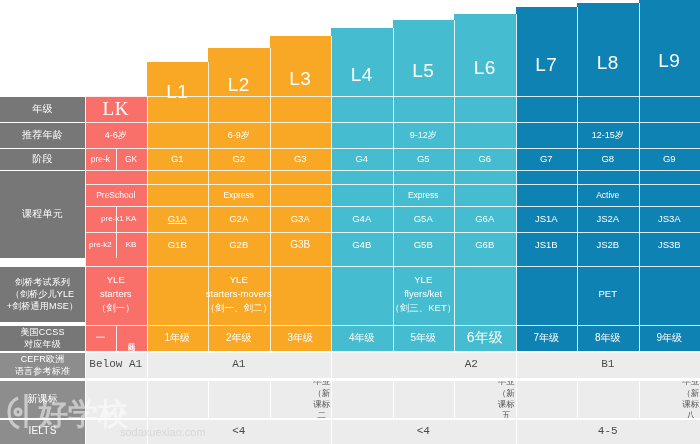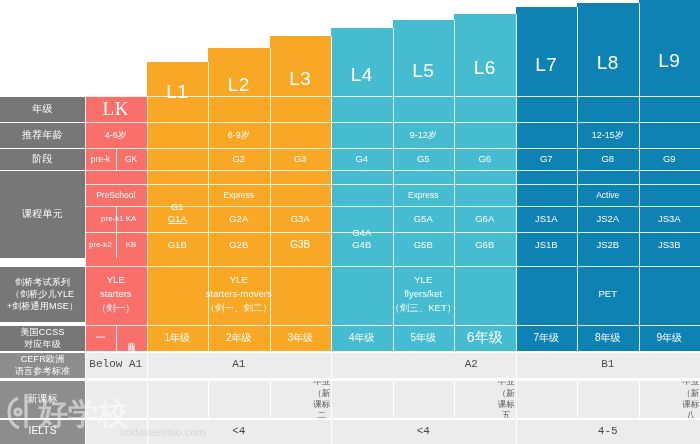--- a/index.html
+++ b/index.html
@@ -90,39 +90,39 @@
       <div style="font-size: 9px; line-height: 1.35;">语言参考标准</div>
     </div>
     <div class="cell rowlabel light" style="left: 0px; top: 380px; width: 85px; height: 38px;">新课标</div>
     <div class="cell rowlabel light" style="left: 0px; top: 419px; width: 85px; height: 25px;">IELTS</div>
     <div class="cell" style="left: 85px; top: 122px; width: 61.5px; height: 26px; font-size: 9px;">4-6岁</div>
     <div class="cell" style="left: 146.5px; top: 122px; width: 184.5px; height: 26px; font-size: 9px;">6-9岁</div>
     <div class="cell" style="left: 331px; top: 122px; width: 184.5px; height: 26px; font-size: 9px;">9-12岁</div>
     <div class="cell" style="left: 515.5px; top: 122px; width: 184.5px; height: 26px; font-size: 9px;">12-15岁</div>
     <div class="cell" style="left: 85px; top: 148px; width: 30.75px; height: 22px; font-size: 8.5px;">pre-k</div>
     <div class="cell" style="left: 115.75px; top: 148px; width: 30.75px; height: 22px; font-size: 8.5px;">GK</div>
-    <div class="cell" style="left: 146.5px; top: 148px; width: 61.5px; height: 22px; font-size: 9.5px; margin-top: 48px;">G1</div>
+    <div class="cell" style="left: 146.5px; top: 148px; width: 61.5px; height: 22px; font-size: 9.5px;">G1</div>
     <div class="cell" style="left: 208px; top: 148px; width: 61.5px; height: 22px; font-size: 9.5px;">G2</div>
     <div class="cell" style="left: 269.5px; top: 148px; width: 61.5px; height: 22px; font-size: 9.5px;">G3</div>
     <div class="cell" style="left: 331px; top: 148px; width: 61.5px; height: 22px; font-size: 9.5px;">G4</div>
     <div class="cell" style="left: 392.5px; top: 148px; width: 61.5px; height: 22px; font-size: 9.5px;">G5</div>
     <div class="cell" style="left: 454px; top: 148px; width: 61.5px; height: 22px; font-size: 9.5px;">G6</div>
     <div class="cell" style="left: 515.5px; top: 148px; width: 61.5px; height: 22px; font-size: 9.5px;">G7</div>
     <div class="cell" style="left: 577px; top: 148px; width: 61.5px; height: 22px; font-size: 9.5px;">G8</div>
     <div class="cell" style="left: 638.5px; top: 148px; width: 61.5px; height: 22px; font-size: 9.5px;">G9</div>
     <div class="cell" style="left: 85px; top: 184px; width: 61.5px; height: 22px; font-size: 8.5px;">PreSchool</div>
     <div class="cell" style="left: 146.5px; top: 184px; width: 184.5px; height: 22px; font-size: 8.5px;">Express</div>
     <div class="cell" style="left: 331px; top: 184px; width: 184.5px; height: 22px; font-size: 8.5px;">Express</div>
     <div class="cell" style="left: 515.5px; top: 184px; width: 184.5px; height: 22px; font-size: 8.5px;">Active</div>
     <div class="cell" style="left: 85px; top: 206px; width: 30.75px; height: 26px; font-size: 8px; margin-left: 12px;">pre-k1</div>
     <div class="cell" style="left: 115.75px; top: 206px; width: 30.75px; height: 26px; font-size: 8px;">KA</div>
     <div class="cell" style="left: 146.5px; top: 206px; width: 61.5px; height: 26px; font-size: 9.5px; text-decoration: underline;">G1A</div>
     <div class="cell" style="left: 208px; top: 206px; width: 61.5px; height: 26px; font-size: 9.5px;">G2A</div>
     <div class="cell" style="left: 269.5px; top: 206px; width: 61.5px; height: 26px; font-size: 9.5px;">G3A</div>
-    <div class="cell" style="left: 331px; top: 220px; width: 61.5px; height: 26px; font-size: 9.5px;">G4A</div>
+    <div class="cell" style="left: 331px; top: 206px; width: 61.5px; height: 26px; font-size: 9.5px;">G4A</div>
     <div class="cell" style="left: 392.5px; top: 206px; width: 61.5px; height: 26px; font-size: 9.5px;">G5A</div>
     <div class="cell" style="left: 454px; top: 206px; width: 61.5px; height: 26px; font-size: 9.5px;">G6A</div>
     <div class="cell" style="left: 515.5px; top: 206px; width: 61.5px; height: 26px; font-size: 9.5px;">JS1A</div>
     <div class="cell" style="left: 577px; top: 206px; width: 61.5px; height: 26px; font-size: 9.5px;">JS2A</div>
     <div class="cell" style="left: 638.5px; top: 206px; width: 61.5px; height: 26px; font-size: 9.5px;">JS3A</div>
     <div class="cell" style="left: 85px; top: 232px; width: 30.75px; height: 26px; font-size: 8px;">pre-k2</div>
     <div class="cell" style="left: 115.75px; top: 232px; width: 30.75px; height: 26px; font-size: 8px;">KB</div>
     <div class="cell" style="left: 146.5px; top: 232px; width: 61.5px; height: 26px; font-size: 9.5px;">G1B</div>
     <div class="cell" style="left: 208px; top: 232px; width: 61.5px; height: 26px; font-size: 9.5px;">G2B</div>
     <div class="cell" style="left: 269.5px; top: 232px; width: 61.5px; height: 26px; font-size: 10px;">G3B</div>

